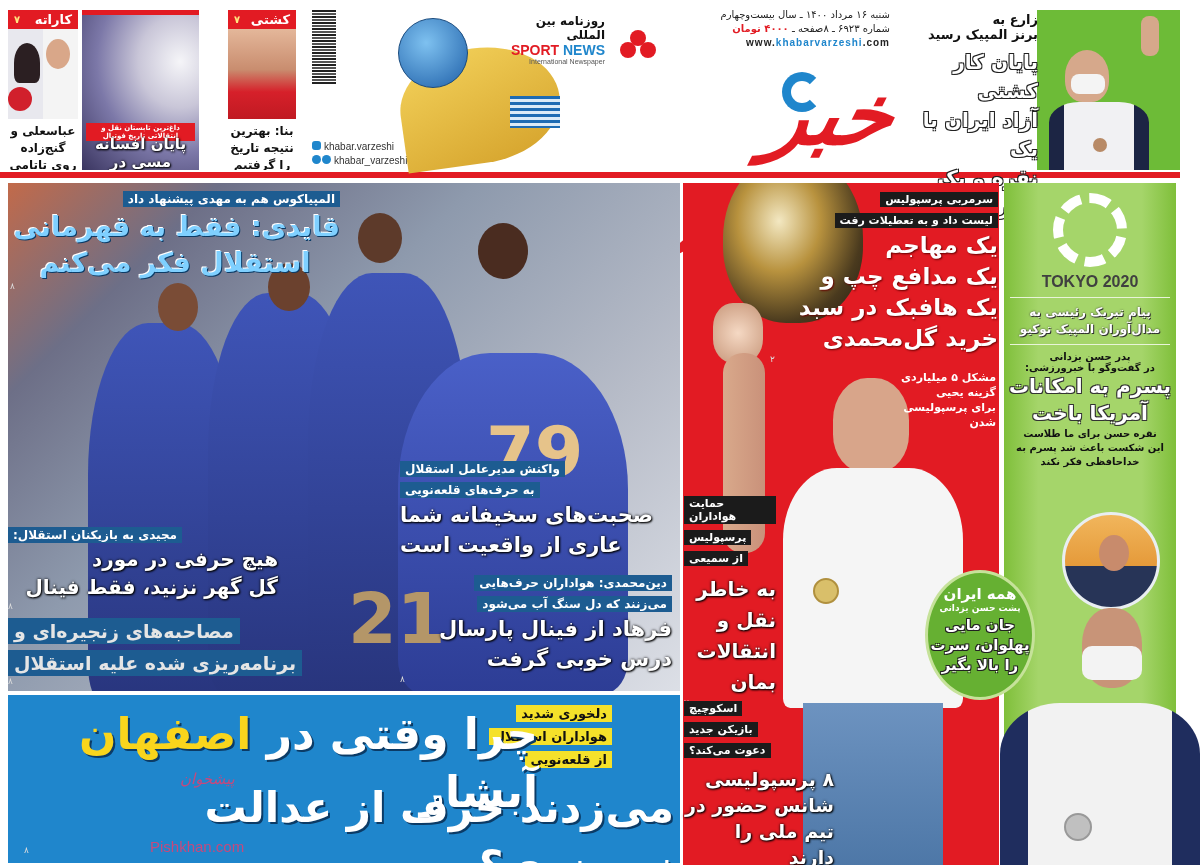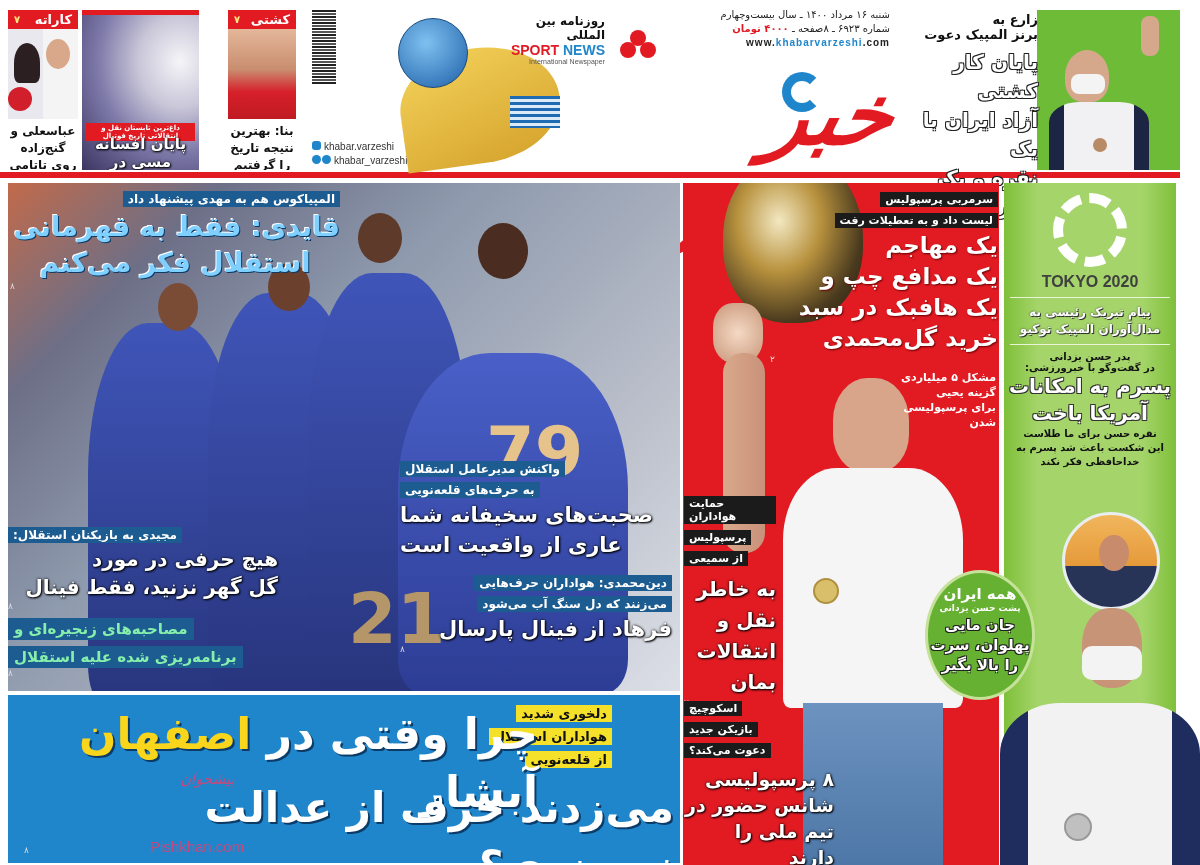--- a/index.html
+++ b/index.html
@@ -18,21 +18,21 @@
 .photo-karate{background:linear-gradient(90deg,#e8e8ee 0 50%,#f4f4f4 50%);}
 .photo-messi{background:radial-gradient(ellipse at 70% 30%,#f5f5f8 0,#c9c6d8 30%,#7c78a8 60%,#3a3560 100%)}
 .photo-wrestle{background:linear-gradient(180deg,#e4b79a 0,#c98d6f 45%,#d6202a 70%,#c01a22 100%)}
 
 
 .main-photo{position:absolute;left:8px;top:183px;width:672px;height:508px;background:linear-gradient(135deg,#c26a4a 0,#6d6f87 18%,#8e9aad 40%,#b7bcc8 70%,#dcdfe6 100%);overflow:hidden}
 .player{position:absolute;border-radius:40% 40% 10% 10%;background:linear-gradient(180deg,#3f55b8,#28357d)}
 .jersey-num{position:absolute;color:#e6c38a;font-weight:bold;font-family:"DejaVu Sans",sans-serif}
 .blue-label{display:inline-block;background:#1d5c91;color:#fff;font-size:12px;font-weight:bold;padding:1px 5px;margin-bottom:2px}
 .wh{color:#fff;font-weight:bold;text-shadow:0 0 3px #000,1px 1px 2px #000}
-.blue-banner{background:#1d5c91;color:#86efac;font-weight:bold;font-size:15px;padding:2px 6px;display:inline-block}
+.blue-banner{background:#1d5c91;color:#e5e5e5;font-weight:bold;font-size:19px;padding:2px 6px;display:inline-block}
 
 .red-panel{position:absolute;left:683px;top:183px;width:316px;height:682px;background:#e21b23;overflow:hidden}
 .black-label{display:inline-block;background:#1b1b1b;color:#fff;font-size:11px;font-weight:bold;padding:1px 5px;margin-bottom:2px}
 
 .green-panel{position:absolute;left:1004px;top:183px;width:172px;height:682px;background:linear-gradient(90deg,#7fbf3a 0,#a5d56a 20%,#a5d56a 80%,#7fbf3a 100%);overflow:hidden}
 .green-top{position:absolute;left:1037px;top:10px;width:143px;height:160px;background:#6dbb37}
 .divider{height:1px;background:#e8f4d8;margin:6px 6px}
 
 .bottom-banner{position:absolute;left:8px;top:695px;width:672px;height:168px;background:#1f86cc;overflow:hidden}
 .yellow-label{display:inline-block;background:#f5e12a;color:#111;font-size:13px;font-weight:bold;padding:1px 5px;margin-bottom:4px}
@@ -119,21 +119,21 @@
 
 <div class="green-top">
   <div style="position:absolute;left:28px;top:40px;width:44px;height:52px;border-radius:50% 50% 40% 40%;background:#d6a88b"></div>
   <div style="position:absolute;left:34px;top:64px;width:34px;height:20px;border-radius:8px;background:#f4f4f4"></div>
   <div style="position:absolute;left:12px;top:92px;width:100px;height:68px;border-radius:30% 30% 0 0;background:linear-gradient(90deg,#1c2544 0 15%,#f1f1f3 15% 85%,#1c2544 85%)"></div>
   <div style="position:absolute;left:104px;top:6px;width:18px;height:40px;border-radius:8px;background:#d6a88b"></div>
   <div style="position:absolute;left:56px;top:128px;width:14px;height:14px;border-radius:50%;background:#b88a66"></div>
 </div>
 <div class="abs" style="left:892px;top:12px;width:146px;text-align:right">
   <div style="font-size:13px;font-weight:bold;color:#111">زارع به</div>
-  <div style="font-size:13px;font-weight:bold;color:#111">برنز المپیک دعوت</div>
+  <div style="font-size:13px;font-weight:bold;color:#111">برنز المپیک رسید</div>
   <div style="font-size:20px;font-weight:bold;line-height:29px;color:#fff;text-shadow:-1px -1px 0 #222,1px -1px 0 #222,-1px 1px 0 #222,1px 1px 0 #222;margin-top:6px">
     <div>پایان کار کشتی</div>
     <div>آزاد ایران با یک</div>
     <div>نقره و یک برنز</div>
   </div>
   <div class="pgnum" style="color:#555;text-align:right">۷</div>
 </div>
 
 <div class="main-photo">
   <div class="player" style="left:80px;top:140px;width:150px;height:380px"></div>
@@ -164,20 +164,21 @@
     <div>صحبت‌های سخیفانه شما</div>
     <div>عاری از واقعیت است</div>
   </div>
 </div>
 
 <div class="abs" style="left:400px;top:572px;width:272px;text-align:right">
   <div class="blue-label">دین‌محمدی: هواداران حرف‌هایی</div><br>
   <div class="blue-label">می‌زنند که دل سنگ آب می‌شود</div>
   <div class="wh" style="font-size:21px;line-height:30px">
     <div>فرهاد از فینال پارسال</div>
+    <div>درس خوبی گرفت</div>
   </div>
   <div class="pgnum" style="text-align:left">۸</div>
 </div>
 
 <div class="abs" style="left:8px;top:524px;width:270px;text-align:left">
   <div class="blue-label">مجیدی به بازیکنان استقلال:</div>
   <div class="wh" style="font-size:20px;line-height:28px;text-align:right">
     <div>هیچ حرفی در مورد</div>
     <div>گل گهر نزنید، فقط فینال</div>
   </div>

